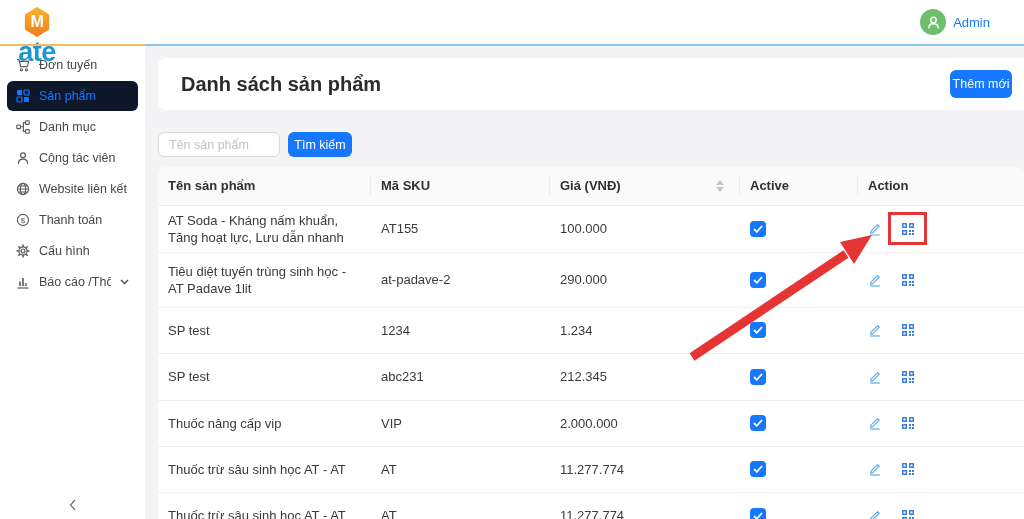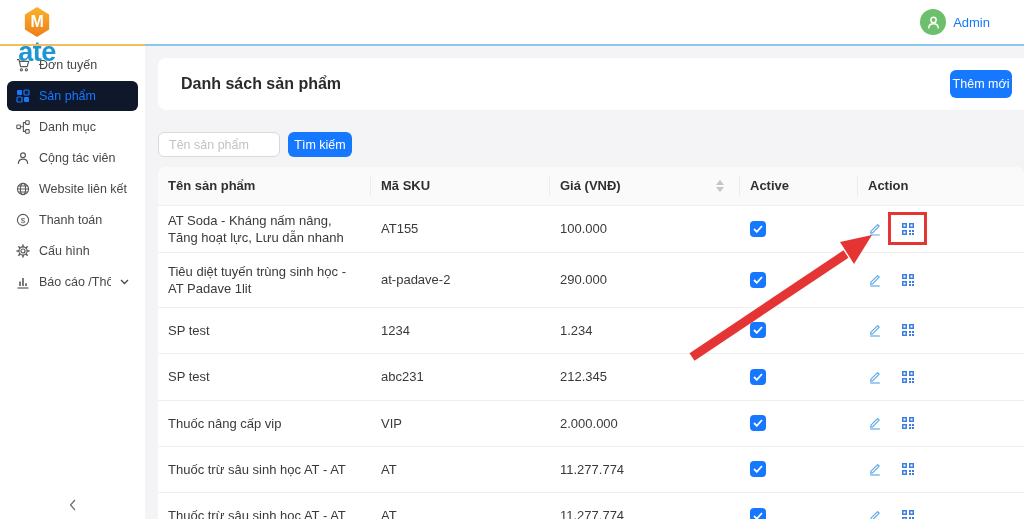--- a/index.html
+++ b/index.html
@@ -38,21 +38,21 @@
   .side-item.active { background:#0f172a; color:#1677ff; }
   .side-item.active .ic { color:#1677ff; }
   .side-item .lbl { white-space:nowrap; overflow:hidden; }
   .side-item .chev { margin-left:auto; color:#474747; display:flex; }
   .collapse-btn { position:absolute; left:0; bottom:2px; width:145px; height:24px;
                   display:flex; align-items:center; justify-content:center; color:#666; cursor:pointer; }
   
   .main { position:absolute; left:145px; top:46px; width:879px; height:473px; background:#f4f4f6; }
   .title-card { position:absolute; left:13px; top:12px; width:866px; height:52px; background:#fff;
                 border-radius:8px 0 0 8px; display:flex; align-items:center; justify-content:space-between; }
-  .page-title { font-size:16px; font-weight:bold; color:#2b2b2b; padding-left:23px; }
+  .page-title { font-size:20px; font-weight:bold; color:#2b2b2b; padding-left:23px; }
   .btn-primary { background:#1677ff; color:#fff; border:none; border-radius:6px;
                  font-size:12.5px; font-family:inherit; cursor:pointer; }
   .add-btn { width:62px; height:28px; margin-right:12px; }
   .search-row { position:absolute; left:13px; top:86px; display:flex; align-items:center; gap:8px; }
   .search-input { width:122px; height:25px; border:1px solid #d9d9d9; border-radius:6px;
                   padding:0 10px; font-size:12.5px; font-family:inherit; color:#333; background:#fff; }
   .search-input::placeholder { color:#c3c3c3; }
   .search-btn { width:64px; height:25px; }
   
   .table-card { position:absolute; left:13px; top:121px; width:866px; height:352px;
@@ -256,21 +256,21 @@
                   </span>
               </span>
             </th>
             <th>Active</th>
             <th>Action</th>
           </tr>
         </thead>
         <tbody>
 
           <tr class="h47">
-            <td class="name">AT Soda - Kháng nấm nâng, Tăng hoạt lực, Lưu dẫn nhanh</td>
+            <td class="name">AT Soda - Kháng nấm khuẩn, Tăng hoạt lực, Lưu dẫn nhanh</td>
             <td>AT155</td>
             <td>100.000</td>
             <td>
                 <span class="checkbox">
                   <svg width="10" height="8" viewBox="0 0 10 8">
                     <polyline points="1,4 3.8,6.8 9,1" fill="none" stroke="#fff" stroke-width="1.8"></polyline>
                   </svg>
                 </span>
               </td>
             <td>

